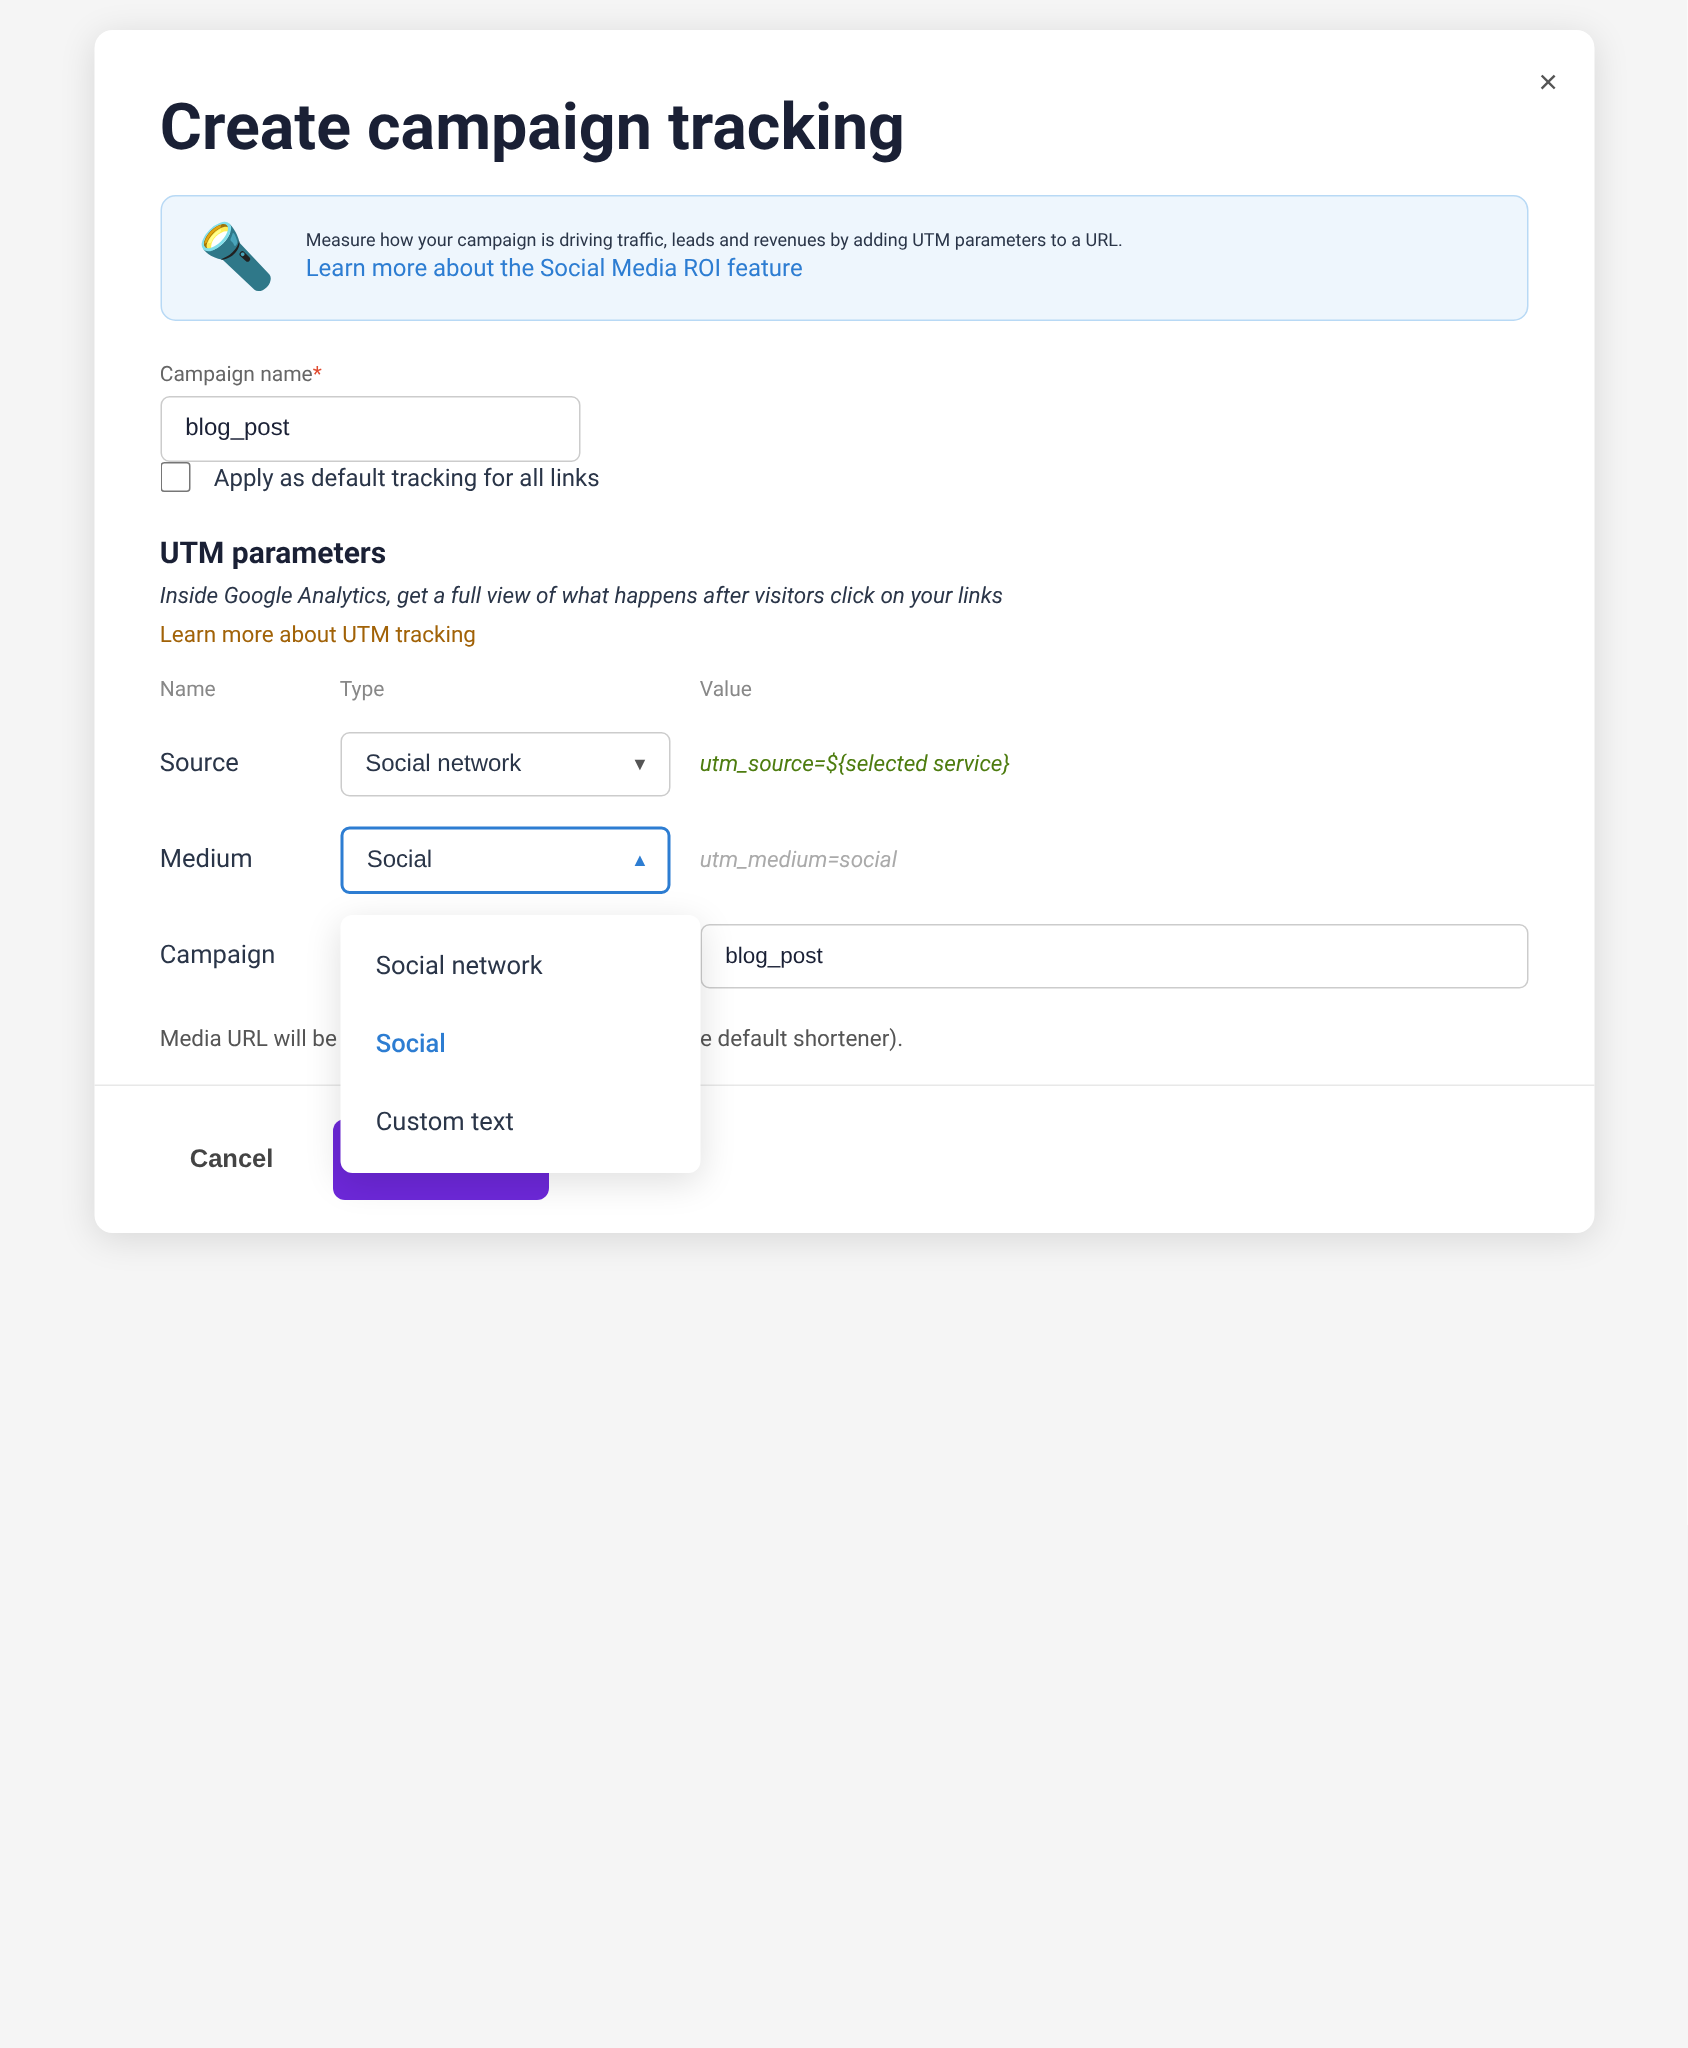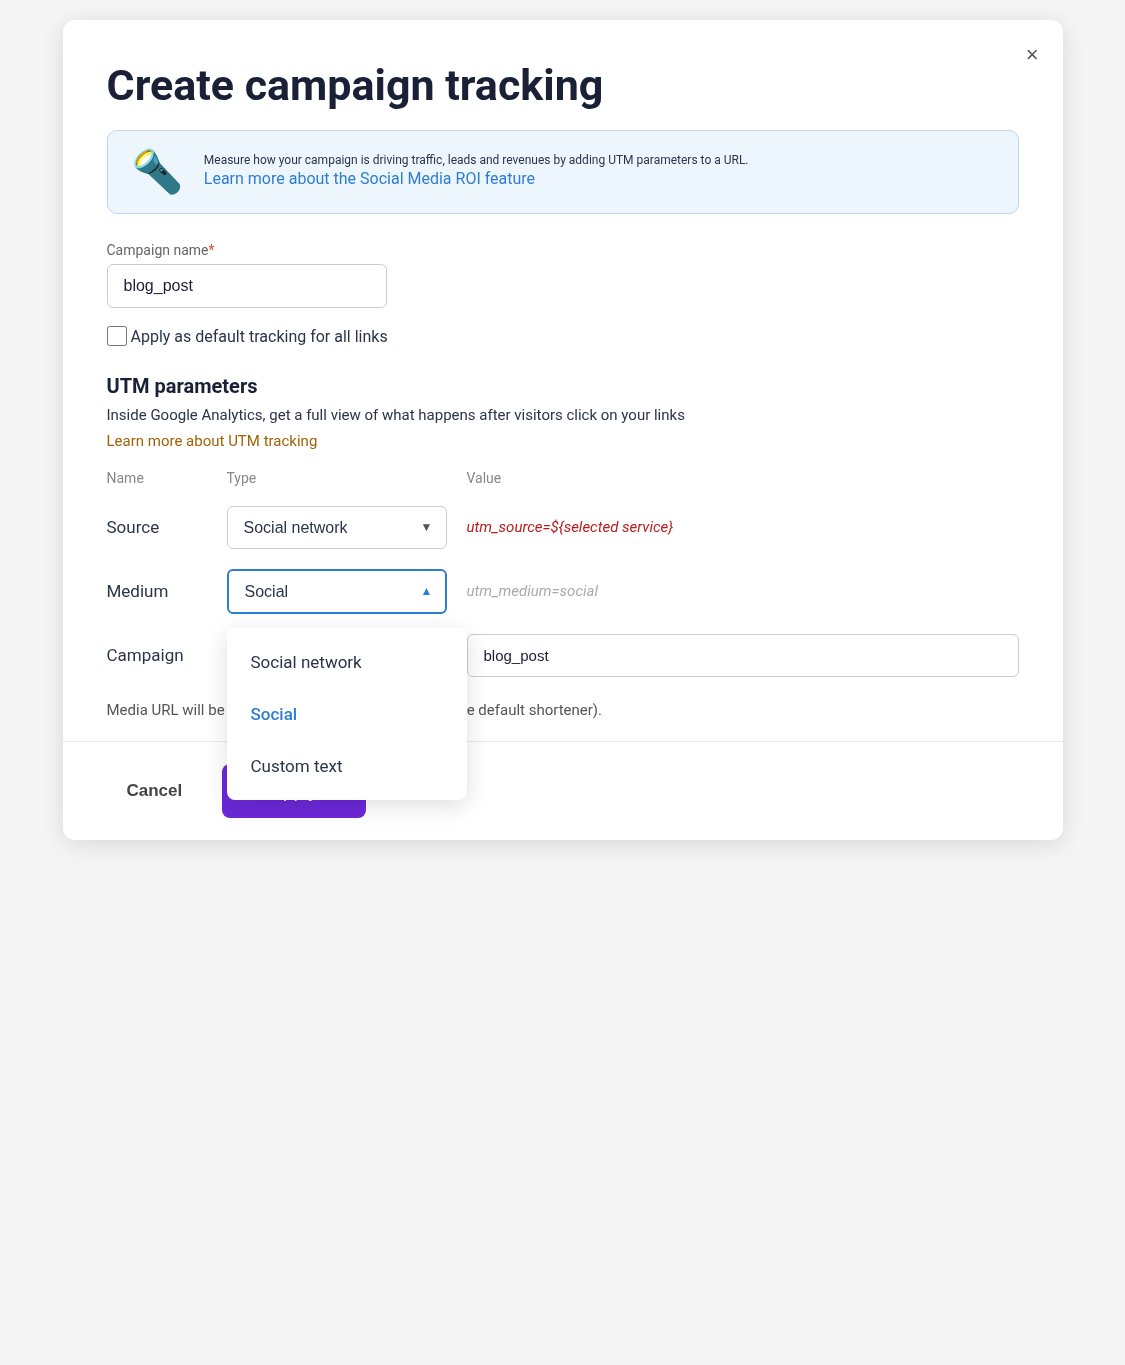--- a/index.html
+++ b/index.html
@@ -73,22 +73,21 @@
       border-radius: 6px;
       padding: 12px 16px;
       font-size: 16px;
       width: 280px;
       color: #1a2035;
       outline: none;
     }
     .checkbox-row {
       display: flex;
       align-items: flex-end;
-      gap: 4px;
-      margin-top: 18px;
+      gap: 16px;
       margin-bottom: 28px;
     }
     .checkbox-row input[type="checkbox"] {
       width: 20px;
       height: 20px;
       border-radius: 4px;
       cursor: pointer;
     }
     .checkbox-label {
       font-size: 16px;
@@ -98,20 +97,21 @@
       font-size: 20px;
       font-weight: 700;
       color: #1a2035;
       margin-bottom: 6px;
     }
     .utm-desc {
       font-size: 15px;
       color: #2a3548;
       line-height: 1.5;
       margin-bottom: 4px;
+      font-style: italic;
     }
     .utm-link {
       color: #a16207;
       text-decoration: none;
       font-size: 15px;
     }
     .utm-table {
       width: 100%;
       margin-top: 20px;
       border-collapse: collapse;
@@ -287,21 +287,21 @@
           <td>Source</td>
           <td>
             <div class="select-wrapper">
               <select class="select-dropdown">
                 <option>Social network</option>
               </select>
               <span class="select-arrow">▼</span>
             </div>
           </td>
           <td>
-            <span class="utm-desc" style="color:#b91c1c;">utm_source=${selected service}</span>
+            <span class="utm-desc" style="color:#4d7c0f;">utm_source=${selected service}</span>
           </td>
         </tr>
 
         <tr class="medium-row">
           <td>Medium</td>
           <td style="position:relative;">
             <div class="select-wrapper">
               <select class="select-dropdown active">
                 <option>Social</option>
               </select>

